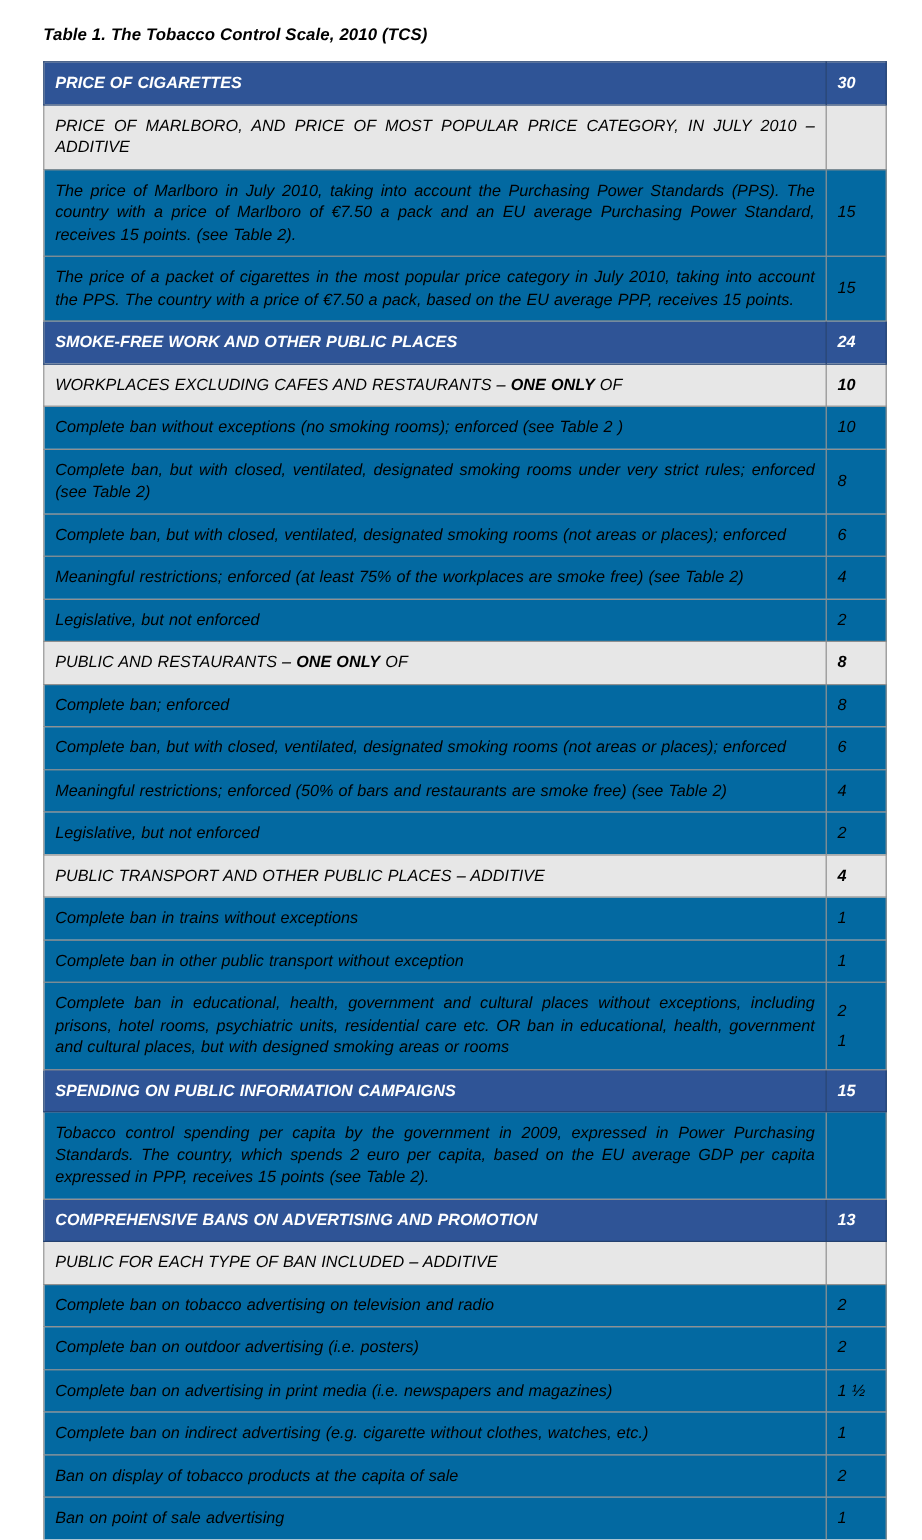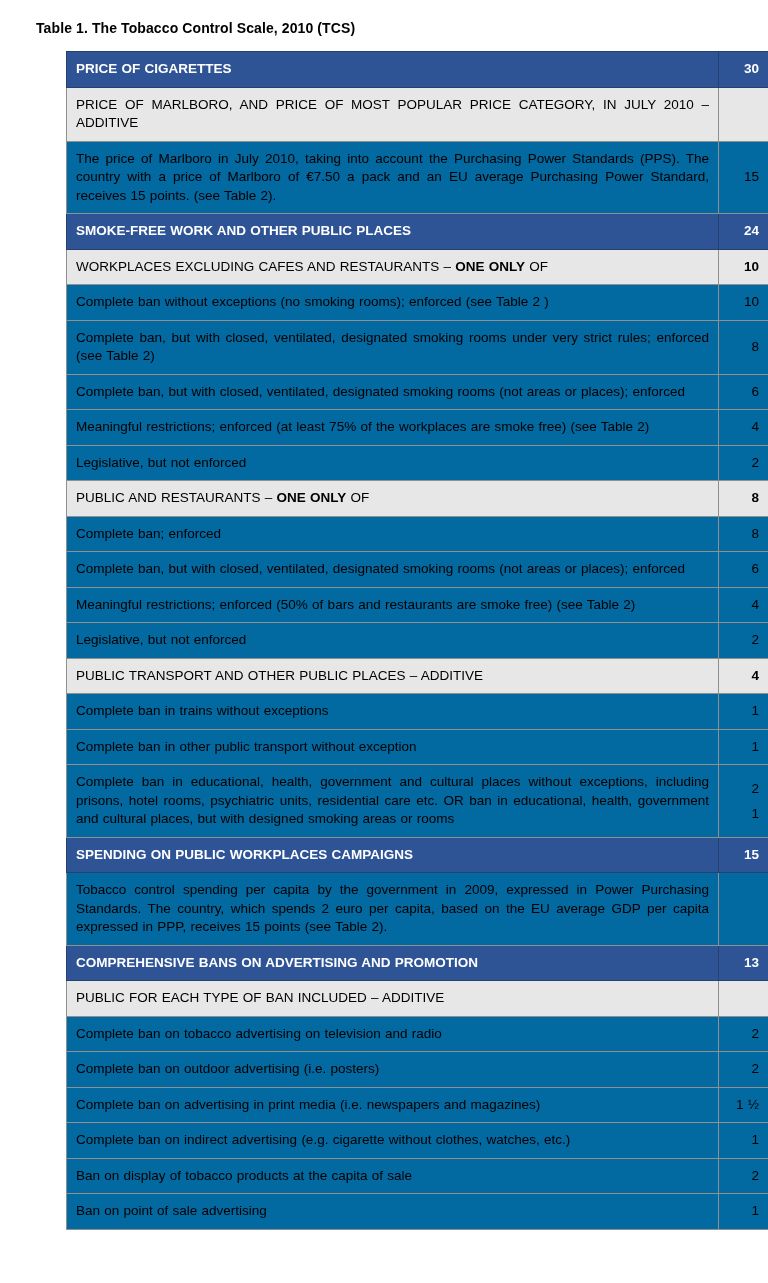--- a/index.html
+++ b/index.html
@@ -9,46 +9,46 @@
     font-family: "Liberation Sans", "DejaVu Sans", sans-serif;
     color: #000000;
   }
   body {
     width: 768px;
     height: 1283px;
     overflow: hidden;
   }
   .page {
     padding: 20px 30px 0 36px;
+    font-style: italic;
   }
   .doc-title {
     font-size: 14px;
     font-weight: bold;
     margin: 0 0 15px 0;
     letter-spacing: 0.1px;
   }
   table.tcs {
     border-collapse: collapse;
     width: 702px;
     table-layout: fixed;
-    margin-left: 30px;
   }
   table.tcs td {
     border: 1px solid var(--border, #909090);
     font-size: 13.5px;
     line-height: 18.5px;
     padding: 8px 9px;
     vertical-align: middle;
     word-spacing: 0.5px;
   }
   col.c-label { width: 652px; }
   col.c-points { width: 50px; }
 
   td.lbl { text-align: justify; text-justify: inter-word; }
-  td.pts { text-align: right; }
+  td.pts { text-align: left; }
 
   tr.section td {
     background: var(--section-bg, #2F5496);
     color: var(--section-text, #FFFFFF);
     font-weight: bold;
     border-color: var(--section-border, #24416F);
   }
   tr.section td.lbl { text-align: left; }
 
   tr.subheader td { background: var(--subheader-bg, #E7E7E7); }
@@ -76,20 +76,24 @@
           <td class="pts">30</td>
         </tr>
         <tr class="subheader">
           <td class="lbl"><span>PRICE OF MARLBORO, AND PRICE OF MOST POPULAR PRICE CATEGORY, IN JULY 2010 – ADDITIVE</span></td>
           <td class="pts"></td>
         </tr>
         <tr class="item">
           <td class="lbl"><span>The price of Marlboro in July 2010, taking into account the Purchasing Power Standards (PPS). The country with a price of Marlboro of €7.50 a pack and an EU average Purchasing Power Standard, receives 15 points. (see Table 2).</span></td>
           <td class="pts">15</td>
         </tr>
+        <tr class="item">
+          <td class="lbl"><span>The price of a packet of cigarettes in the most popular price category in July 2010, taking into account the PPS. The country with a price of €7.50 a pack, based on the EU average PPP, receives 15 points.</span></td>
+          <td class="pts">15</td>
+        </tr>
         <tr class="section">
           <td class="lbl"><span>SMOKE-FREE WORK AND OTHER PUBLIC PLACES</span></td>
           <td class="pts">24</td>
         </tr>
         <tr class="subheader">
           <td class="lbl"><span>WORKPLACES EXCLUDING CAFES AND RESTAURANTS – </span><span class="b">ONE ONLY</span><span> OF</span></td>
           <td class="pts">10</td>
         </tr>
         <tr class="item">
           <td class="lbl"><span>Complete ban without exceptions (no smoking rooms); enforced (see Table 2 )</span></td>
@@ -144,21 +148,21 @@
           <td class="pts">1</td>
         </tr>
         <tr class="item">
           <td class="lbl"><span>Complete ban in educational, health, government and cultural places without exceptions, including prisons, hotel rooms, psychiatric units, residential care etc. OR ban in educational, health, government and cultural places, but with designed smoking areas or rooms</span></td>
           <td class="pts">
             <div class="pv">2</div>
             <div class="pv">1</div>
           </td>
         </tr>
         <tr class="section">
-          <td class="lbl"><span>SPENDING ON PUBLIC WORKPLACES CAMPAIGNS</span></td>
+          <td class="lbl"><span>SPENDING ON PUBLIC INFORMATION CAMPAIGNS</span></td>
           <td class="pts">15</td>
         </tr>
         <tr class="item">
           <td class="lbl"><span>Tobacco control spending per capita by the government in 2009, expressed in Power Purchasing Standards. The country, which spends 2 euro per capita, based on the EU average GDP per capita expressed in PPP, receives 15 points (see Table 2).</span></td>
           <td class="pts"></td>
         </tr>
         <tr class="section">
           <td class="lbl"><span>COMPREHENSIVE BANS ON ADVERTISING AND PROMOTION</span></td>
           <td class="pts">13</td>
         </tr>

